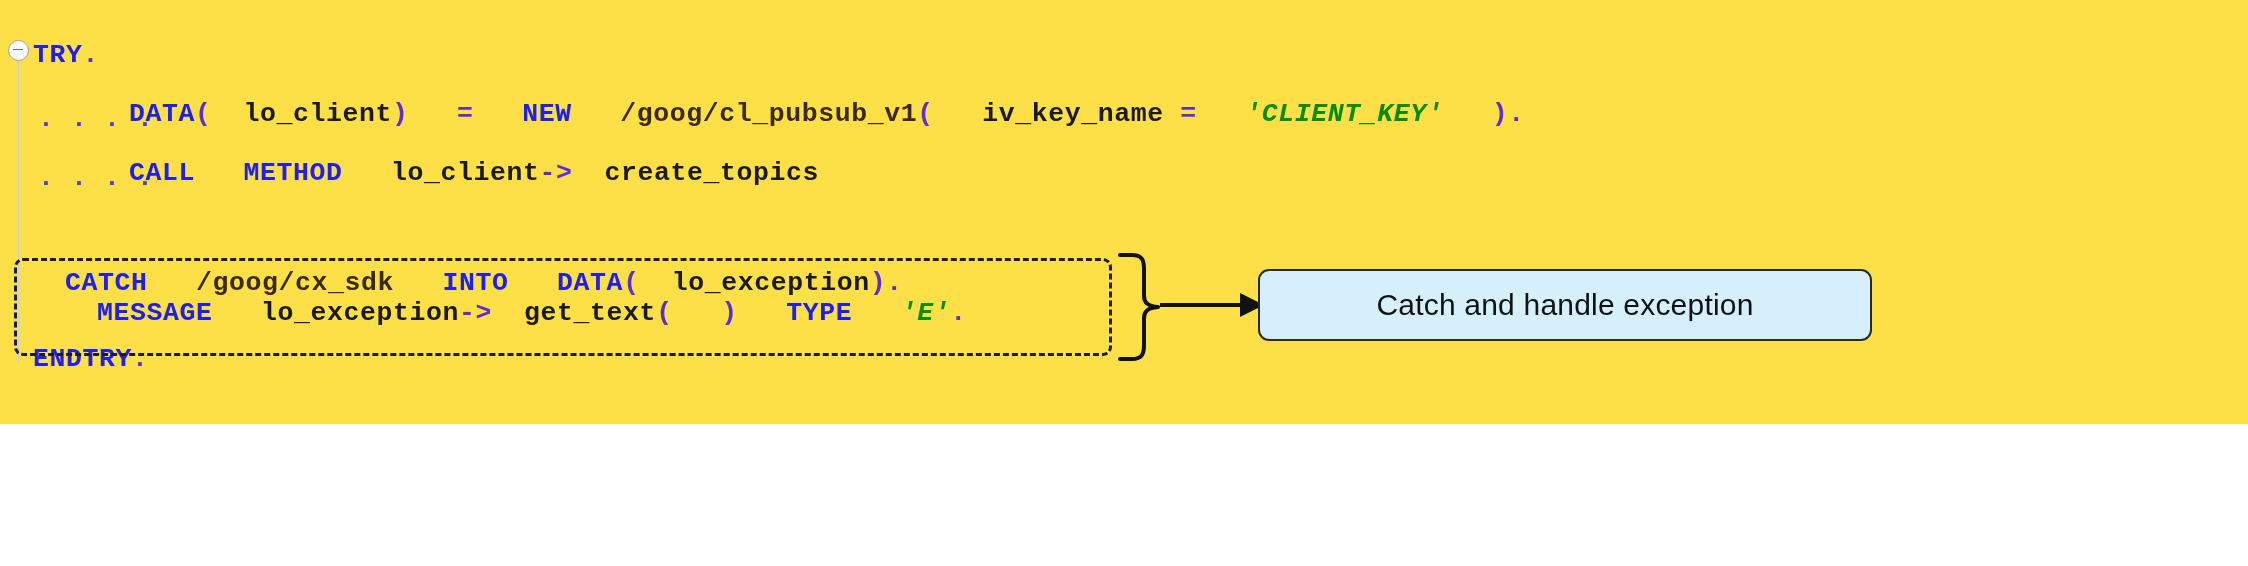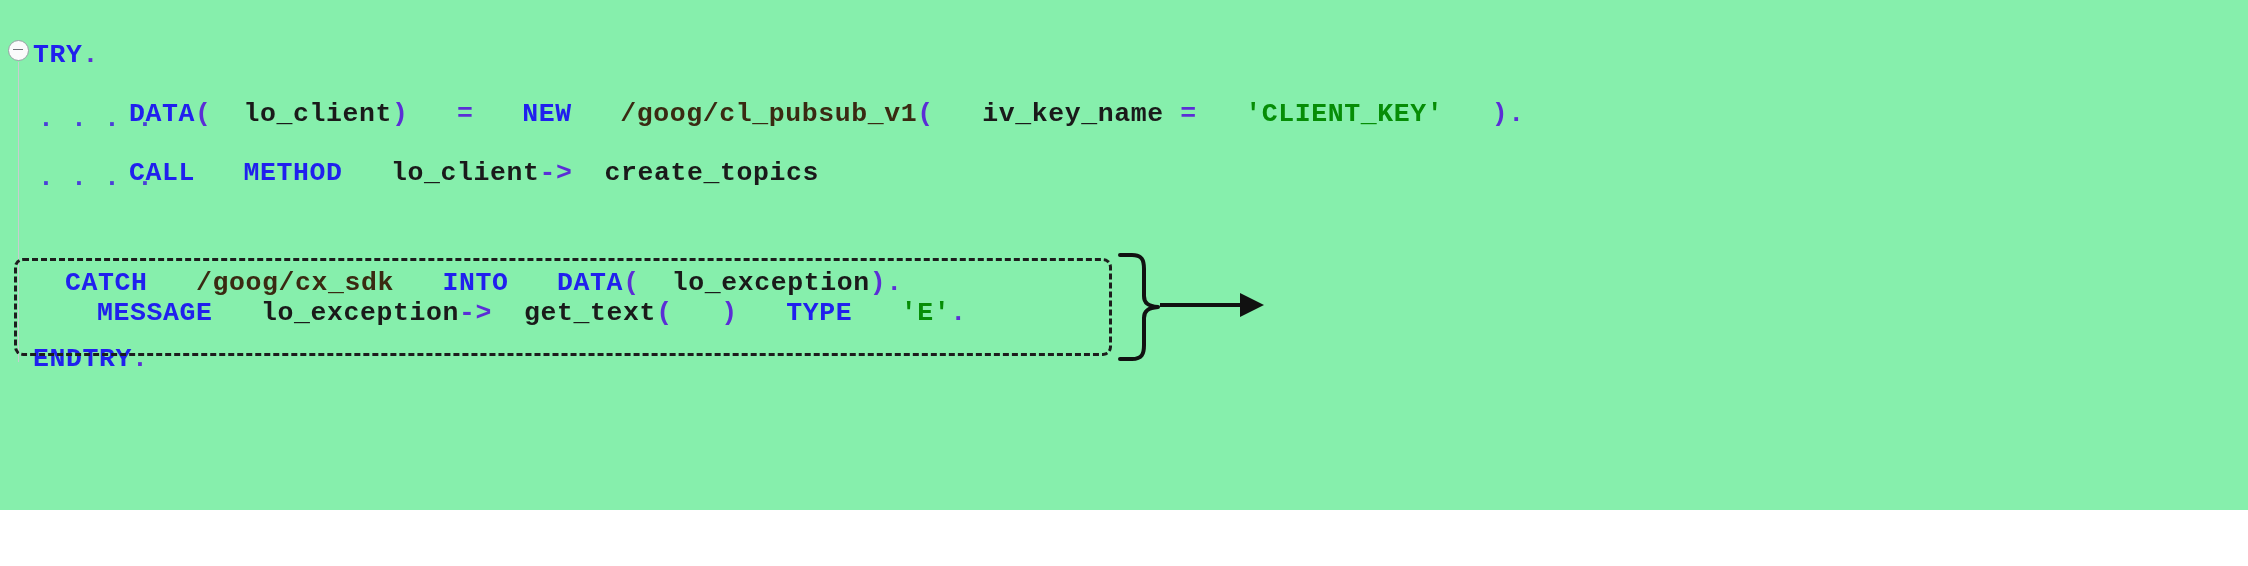--- a/index.html
+++ b/index.html
@@ -12,22 +12,22 @@
     height: 566px;
     font-family: "Liberation Sans", sans-serif;
     overflow: hidden;
     position: relative;
   }
 
   
   #canvas {
     position: relative;
     width: 2248px;
-    height: 510px;
-    background: #86efac;
+    height: 424px;
+    background: #fde047;
   }
 
   
   #code-editor {
     position: absolute;
     left: 0;
     top: 0;
     width: 1600px;
     height: 400px;
   }
@@ -40,21 +40,21 @@
     font-size: 26.5px;
     line-height: 30px;
     letter-spacing: 0.6px;
     font-weight: bold;
     color: #111111;
   }
 
   
   .tok-kw      { color: #2020ee; }   
   .tok-id      { color: #1a1a1a; margin-left: 32px; }   
-  .tok-str     { color: #068d06; }   
+  .tok-str     { color: #068d06; font-style: italic; }   
   .tok-op      { color: #5b2ed6; }   
   .tok-path    { color: #3a2a12; }   
 
   
   #fold-icon {
     position: absolute;
     left: 8px;
     top: 40px;
     width: 21px;
     height: 21px;
@@ -178,14 +178,17 @@
     </svg>
   </div>
 
   <div id="arrow-wrap">
     <svg width="110" height="34" viewBox="0 0 110 34" fill="none" xmlns="http://www.w3.org/2000/svg">
       <line x1="0" y1="17" x2="82" y2="17" stroke="#111111" stroke-width="4"></line>
       <path d="M80 5 L104 17 L80 29 Z" fill="#111111"></path>
     </svg>
   </div>
 
+  <div id="callout">
+    <span id="callout-label">Catch and handle exception</span>
+  </div>
 
 </div>
 
 </body></html>

